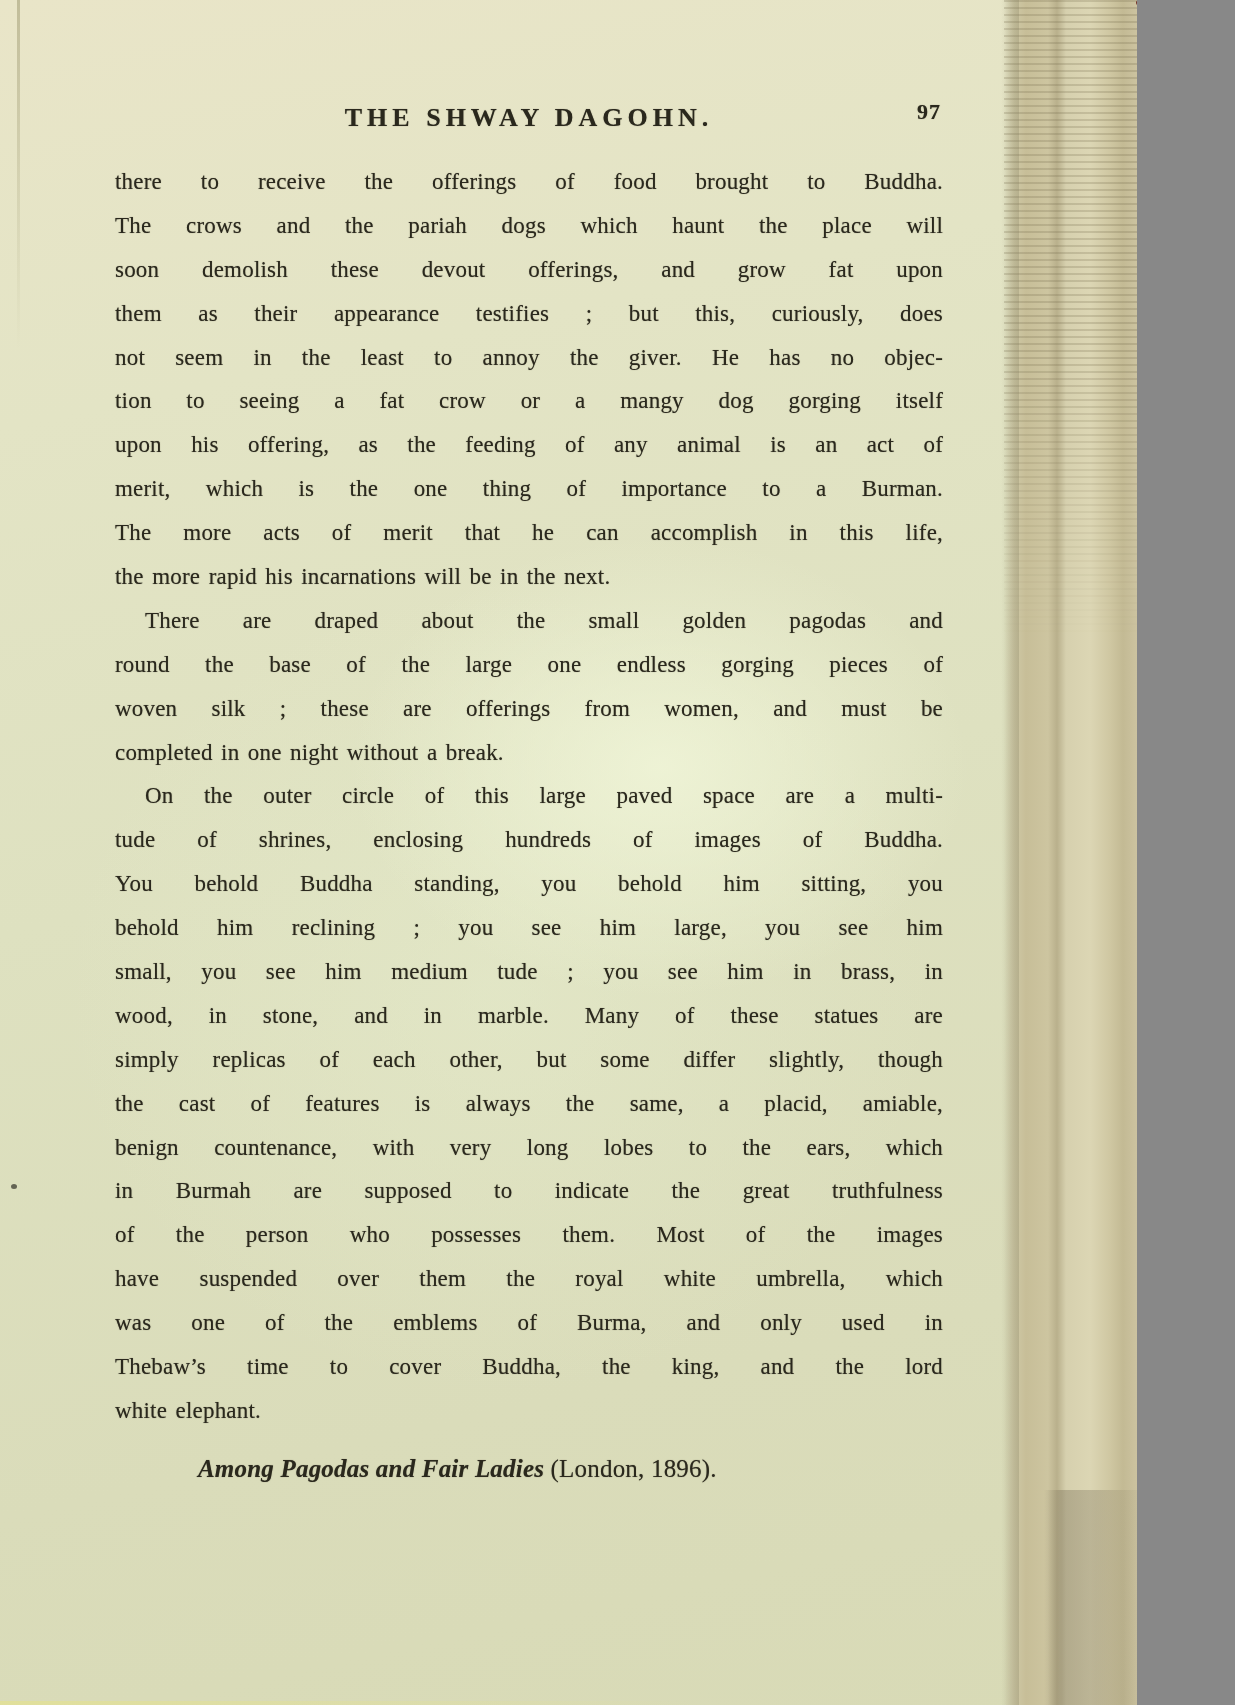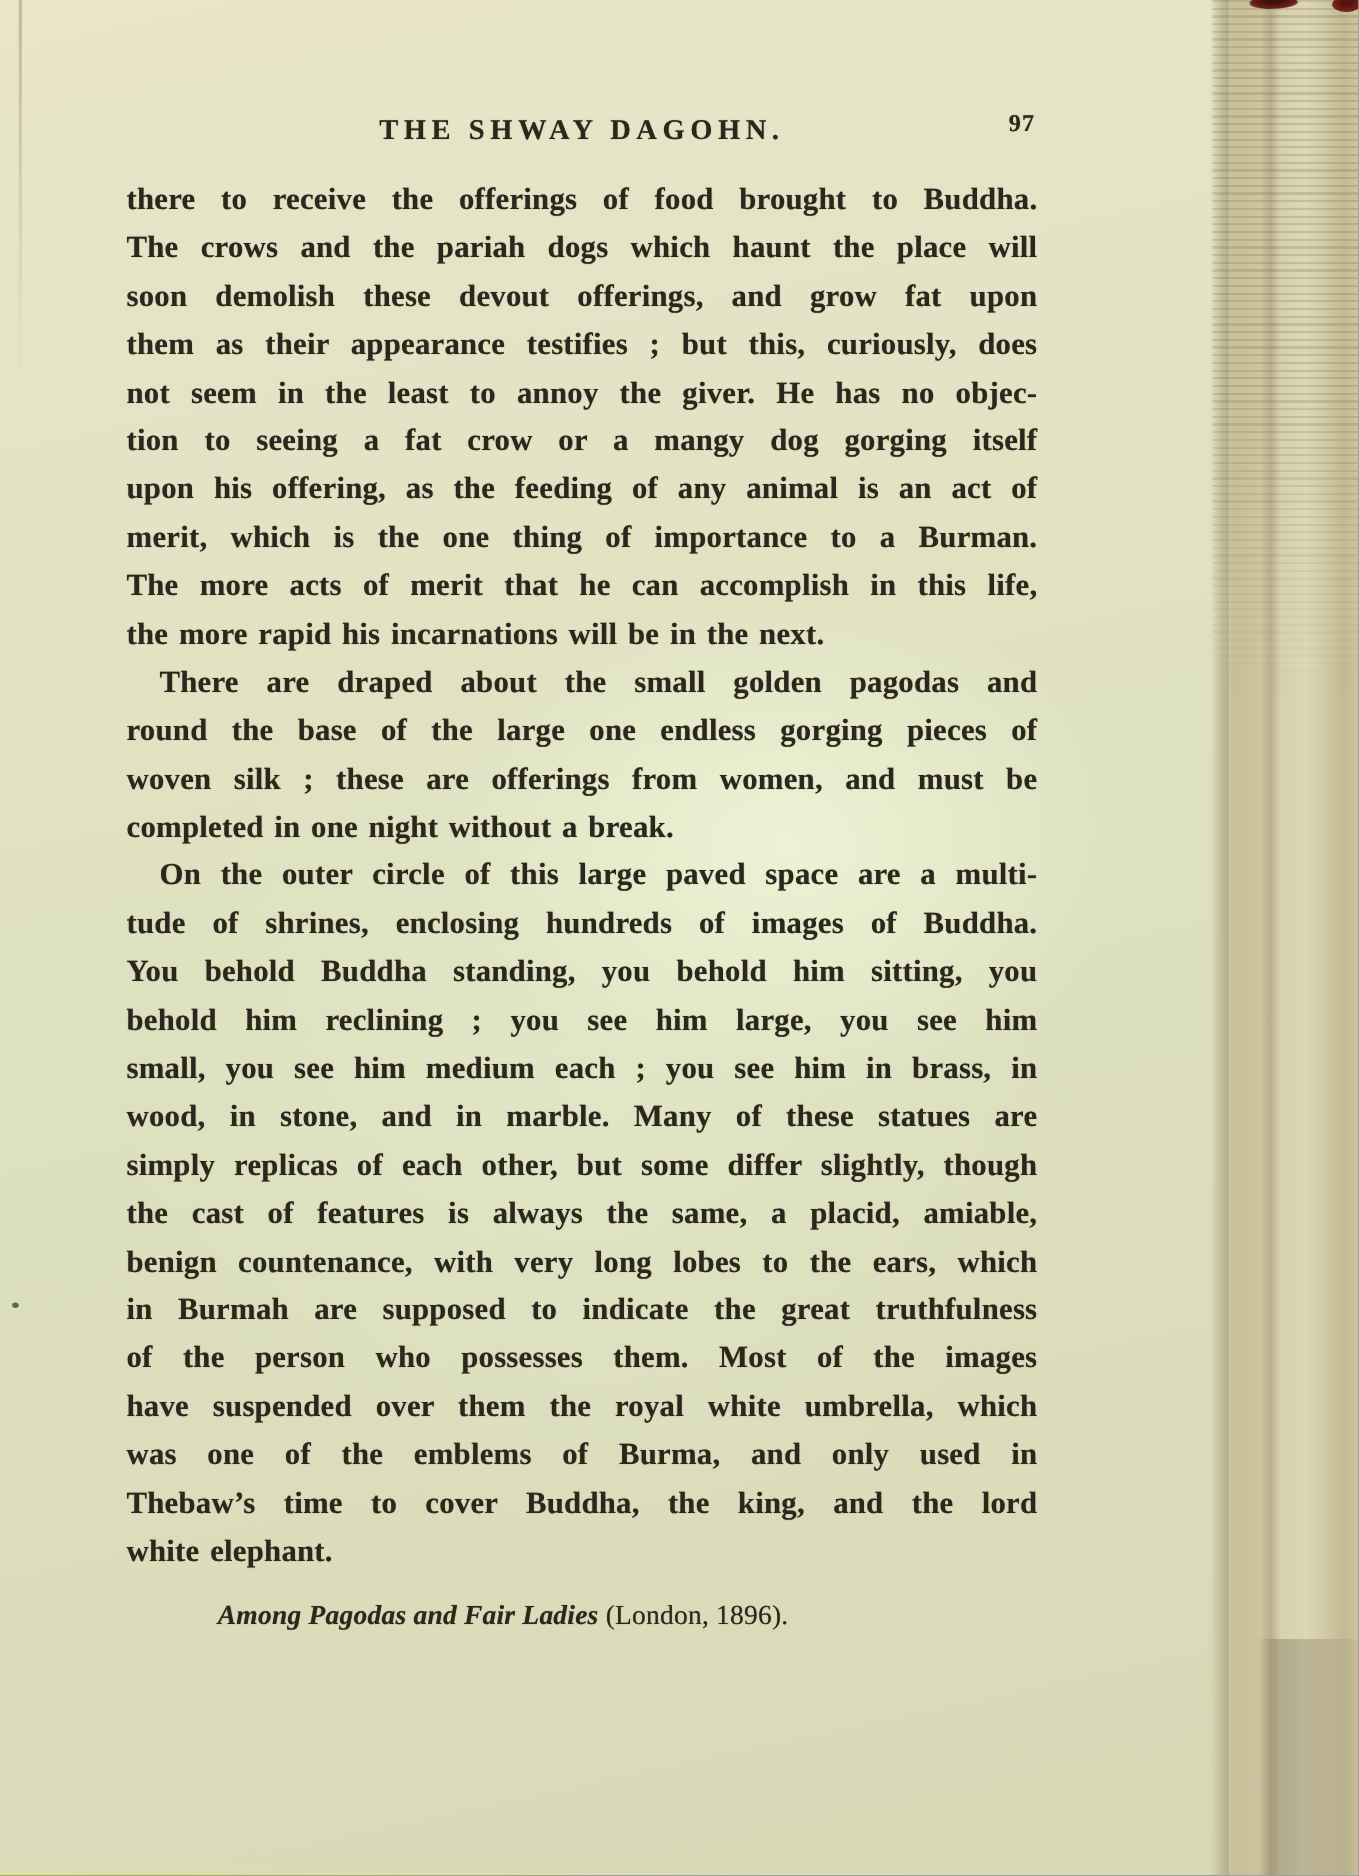--- a/index.html
+++ b/index.html
@@ -1,18 +1,18 @@
 <!DOCTYPE html>
 <html><head>
 <meta charset="utf-8">
 <style>
   html,body{margin:0;padding:0;background:#888;}
   .page-wrap{
     position:relative;
-    width:1235px;height:1705px;
+    width:1137px;height:1705px;
     overflow:hidden;
     font-family:"Liberation Serif", serif;
     background:
       radial-gradient(ellipse 430px 320px at 58% 45%, rgba(240,245,216,0.85), rgba(240,245,216,0) 72%),
       radial-gradient(ellipse 560px 520px at 44% 58%, rgba(231,237,206,0.45), rgba(231,237,206,0) 78%),
       linear-gradient(168deg, #e9e5c8 0%, #e3e4c5 22%, #dee1c0 48%, #dadcba 78%, #d8dab6 100%);
   }
   
   .left-crease{
     position:absolute;left:17px;top:0;width:3px;height:350px;
@@ -77,23 +77,23 @@
     font-size:26px;font-weight:700;letter-spacing:5px;
   }
   .page-number{
     position:absolute;right:2px;top:0;
     font-size:22px;font-weight:700;letter-spacing:1px;
   }
   .body-text{position:absolute;left:115px;top:160px;width:828px;}
   .para{margin:0;padding:0;}
   .line{
     height:43.9px;line-height:43.9px;
-    font-size:28px;word-spacing:2.5px;letter-spacing:0.2px;
+    font-size:23px;word-spacing:2.5px;letter-spacing:0.2px;
     text-align:justify;text-align-last:justify;
-    white-space:nowrap;overflow:visible;font-weight:bold;
+    white-space:nowrap;overflow:visible;
   }
   .para .line:last-child{text-align-last:left;}
   .para.indent .line:first-child{text-indent:30px;}
   .citation{
     position:absolute;left:170px;top:1455px;width:760px;
     font-size:25px;letter-spacing:0.2px;margin-left:28px;
   }
   .citation .cit-title{font-style:italic;font-weight:700;}
 </style>
 </head>
@@ -136,21 +136,21 @@
       <div class="line ink">round the base of the large one endless gorging pieces of</div>
       <div class="line ink">woven silk ; these are offerings from women, and must be</div>
       <div class="line ink">completed in one night without a break.</div>
     </div>
 
     <div class="para indent">
       <div class="line ink">On the outer circle of this large paved space are a multi-</div>
       <div class="line ink">tude of shrines, enclosing hundreds of images of Buddha.</div>
       <div class="line ink">You behold Buddha standing, you behold him sitting, you</div>
       <div class="line ink">behold him reclining ; you see him large, you see him</div>
-      <div class="line ink">small, you see him medium each ; you see him in brass, in</div>
+      <div class="line ink">small, you see him medium tude ; you see him in brass, in</div>
       <div class="line ink">wood, in stone, and in marble.  Many of these statues are</div>
       <div class="line ink">simply replicas of each other, but some differ slightly, though</div>
       <div class="line ink">the cast of features is always the same, a placid, amiable,</div>
       <div class="line ink">benign countenance, with very long lobes to the ears, which</div>
       <div class="line ink">in Burmah are supposed to indicate the great truthfulness</div>
       <div class="line ink">of the person who possesses them.  Most of the images</div>
       <div class="line ink">have suspended over them the royal white umbrella, which</div>
       <div class="line ink">was one of the emblems of Burma, and only used in</div>
       <div class="line ink">Thebaw’s time to cover Buddha, the king, and the lord</div>
       <div class="line ink">white elephant.</div>

